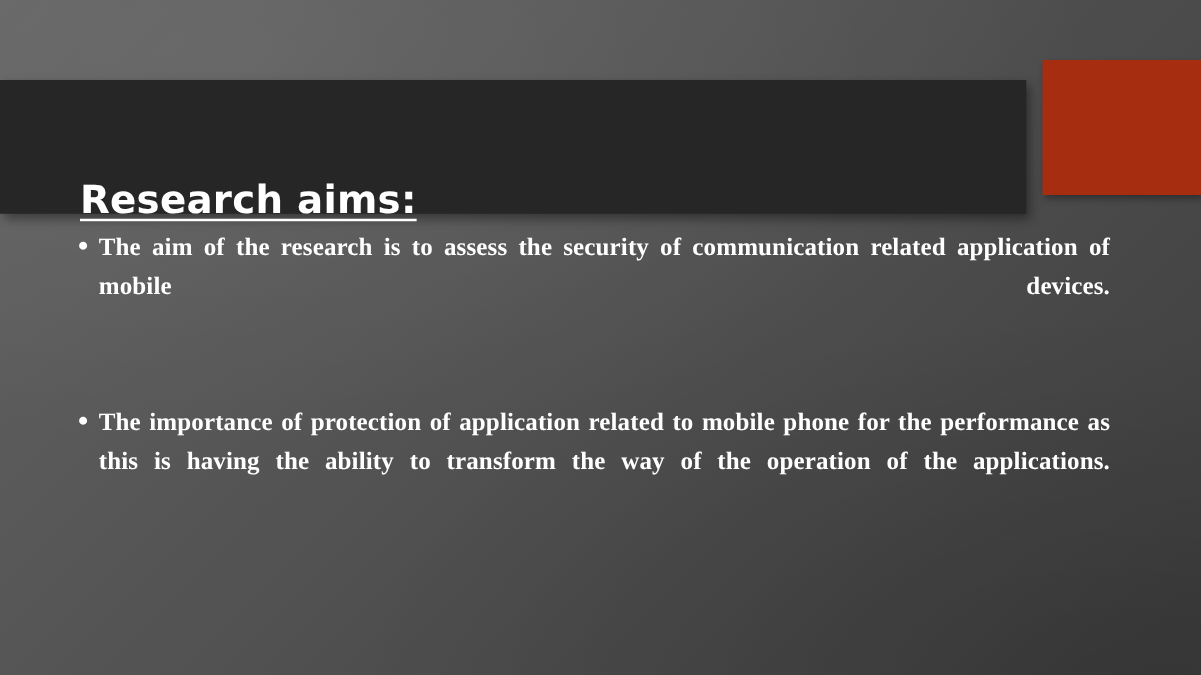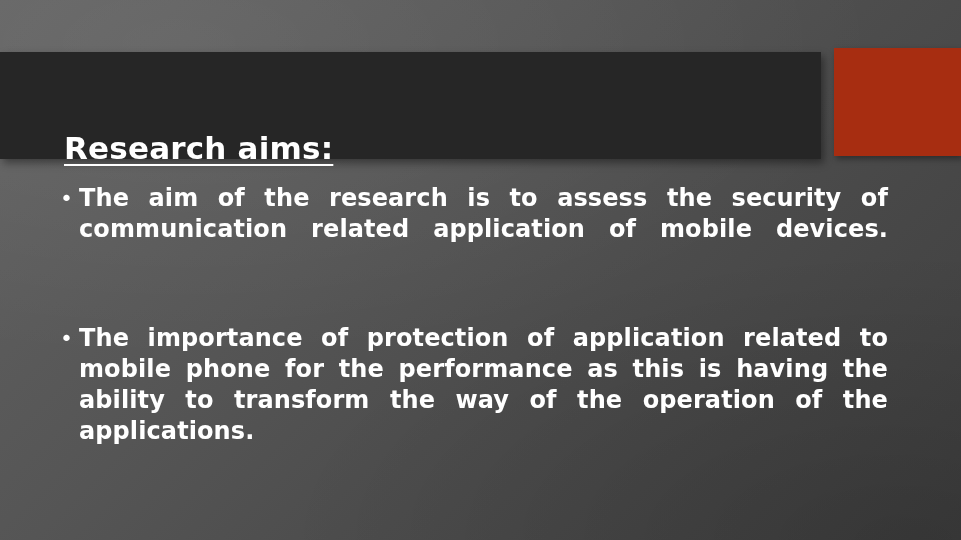--- a/index.html
+++ b/index.html
@@ -47,21 +47,21 @@
     width: 127px;
     height: 108px;
     background-color: #a72d11;
     box-shadow: 2px 3px 6px rgba(0,0,0,0.38);
   }
 
   
   #title-bar {
     position: absolute;
     left: 0px;
-    top: 52px;
+    top: 64px;
     width: 821px;
     height: 107px;
     background-color: #262626;
     box-shadow: 3px 4px 8px rgba(0,0,0,0.40);
     text-align: center;
   }
 
   #slide-title {
     position: absolute;
     left: 64px;
@@ -96,27 +96,28 @@
     flex: 0 0 auto;
     width: 19px;
     font-size: 22px;
     line-height: 31px;
     color: #ffffff;
     text-align: left;
   }
 
   .bullet-text {
     flex: 1 1 auto;
-    font-size: 24px;
+    font-size: 20px;
     font-weight: bold;
     line-height: 31px;
     color: #ffffff;
     text-align: justify;
     text-justify: inter-word;
     letter-spacing: 0.1px;
+    font-family: Liberation Serif, serif;
   }
 
   
   .bullet-text::after {
     content: "";
     display: inline-block;
     width: 100%;
   }
 
   #bullet-gap {

